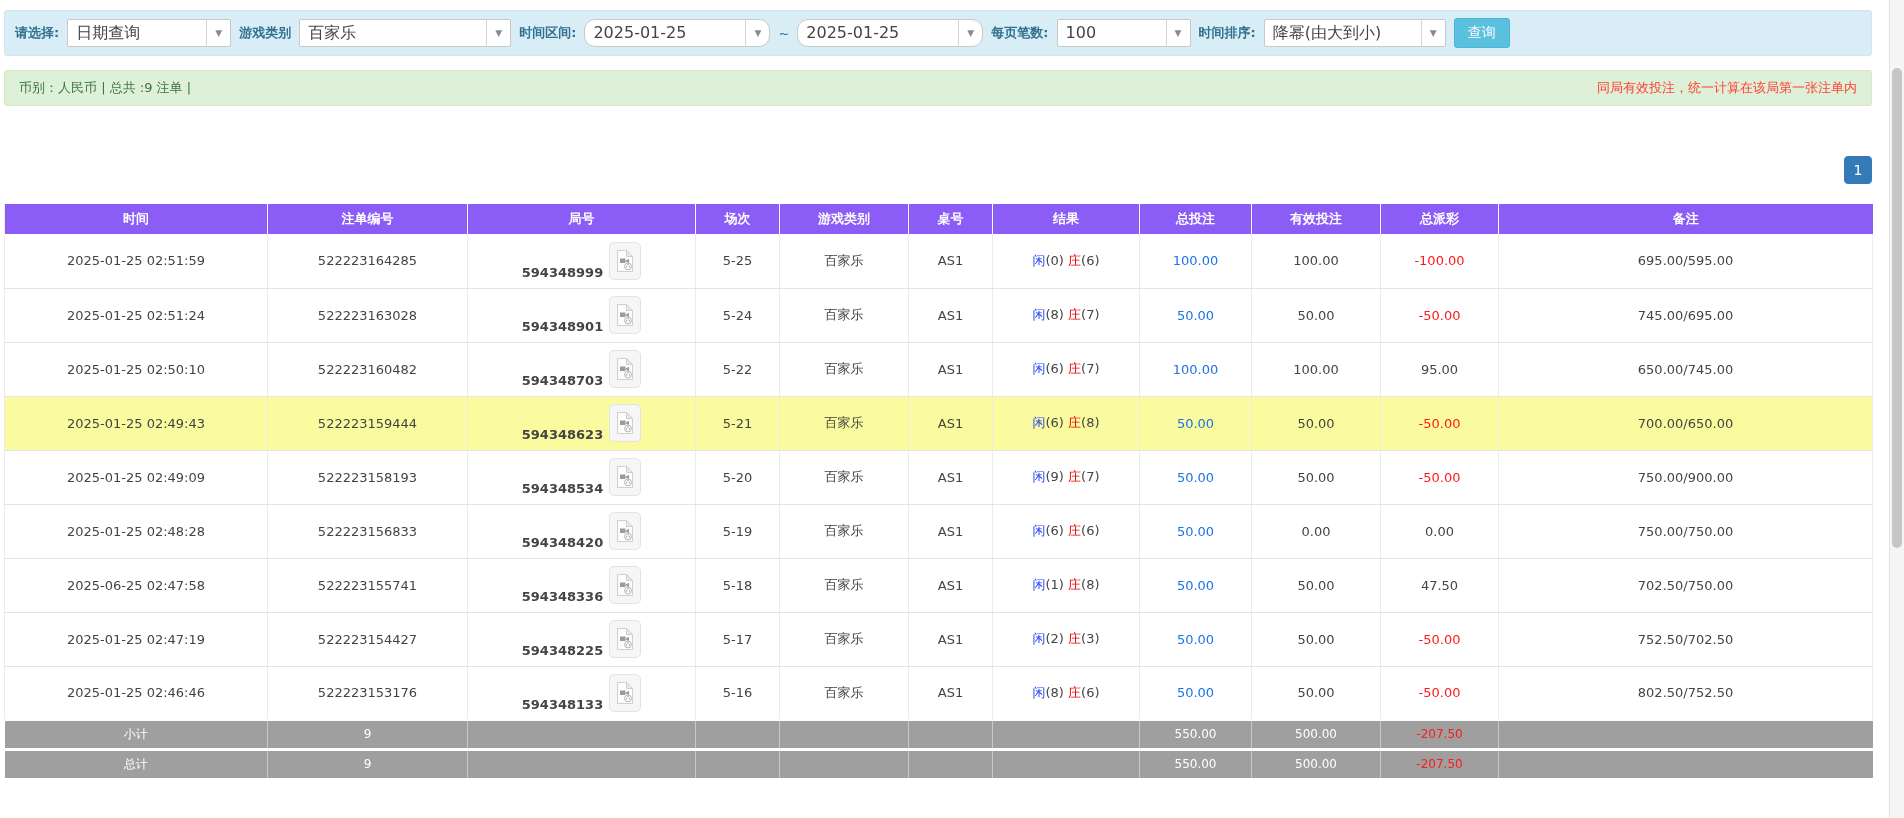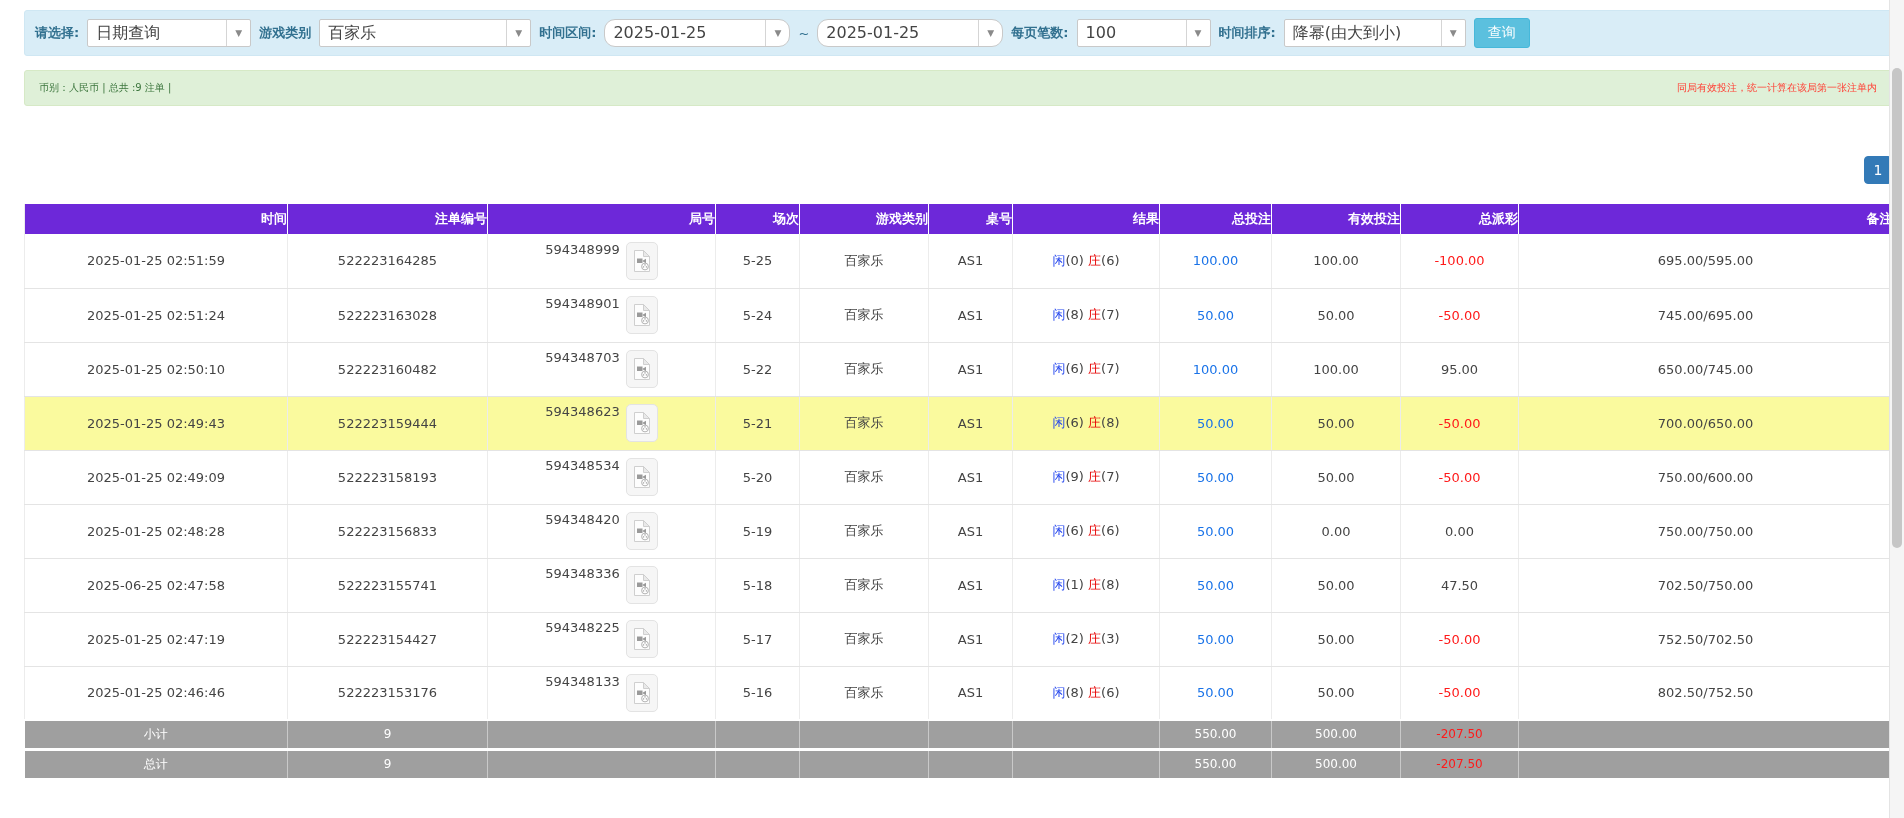--- a/index.html
+++ b/index.html
@@ -2,21 +2,21 @@
 <html style="--accent-blue: #1a73e8; --player-blue: #2244ee; --banker-red: #e60000; --negative-red: #ff1a1a; --notice-red: #ff4136; --button-cyan: #5bc0de; --pagination-blue: #337ab7; --highlight-yellow: #fafa9e;"><head>
 <meta charset="utf-8">
 <style>
   * { box-sizing: border-box; margin: 0; padding: 0; }
   html, body {
     width: 1904px; height: 818px;
     background: #fff; overflow: hidden;
     font-family: "DejaVu Sans", "Liberation Sans", sans-serif;
     color: #333;
   }
-  .content { margin: 10px 0 0 24px; width: 1868px; }
+  .content { margin: 10px 0 0 4px; width: 1868px; }
 
   
   .toolbar {
     height: 46px; background: #d9edf7; border: 1px solid #cfe7f3;
     border-radius: 3px; display: flex; align-items: center;
     padding: 0 10px; gap: 8px; white-space: nowrap;
   }
   .f-label { font-size: 13px; font-weight: bold; color: #31708f; }
   .combo {
     background: #fff; border: 1px solid #c9c9c9; border-radius: 2px;
@@ -34,54 +34,54 @@
     height: 30px; padding: 0 13px; background: var(--button-cyan, #5bc0de);
     color: #fff; border: 1px solid #46b8da; border-radius: 3px;
     font-size: 14px; cursor: pointer; font-family: Liberation Serif, serif;
   }
 
   
   .summary-bar {
     margin-top: 14px; height: 36px; background: #dff0d8;
     border: 1px solid #d6e9c6; border-radius: 3px;
     display: flex; align-items: center; justify-content: space-between;
-    padding: 0 14px; font-size: 10px;
+    padding: 0 14px; font-size: 13px;
   }
   .summary-left { color: #3c763d; }
   .summary-right { color: var(--notice-red, #ff4136); }
 
   
   .pagination-row { margin-top: 50px; height: 28px; text-align: right; }
   .page-btn {
     width: 28px; height: 28px; background: var(--pagination-blue, #337ab7);
     border: 1px solid #337ab7; border-radius: 4px; color: #fff;
     font-size: 14px; cursor: pointer; font-family: inherit;
   }
 
   
   table { margin-top: 20px; border-collapse: collapse; table-layout: fixed; width: 1868px; }
   thead th {
-    background: #6d28d9; color: #fff; font-size: 13px; font-weight: bold;
-    height: 30px; text-align: right; border-right: 1px solid #fff;
+    background: #8b5cf6; color: #fff; font-size: 13px; font-weight: bold;
+    height: 30px; text-align: center; border-right: 1px solid #fff;
   }
   thead th:last-child { border-right: none; }
   tbody td {
     height: 54px; text-align: center; font-size: 13px; color: #444;
     border-bottom: 1px solid #e4e4e4; border-right: 1px solid #ececec;
     background: #fff;
   }
   tbody td:first-child, thead th:first-child { border-left: 1px solid #ececec; }
   tbody td:last-child { border-right: 1px solid #ececec; }
   tbody tr.highlighted td { background: var(--highlight-yellow, #fafa9e); }
   .player { color: var(--player-blue, #2244ee); }
   .banker { color: var(--banker-red, #e60000); }
   .pts { color: #444; }
   .amount-link { color: var(--accent-blue, #1a73e8); text-decoration: none; cursor: pointer; }
   .neg { color: var(--negative-red, #ff1a1a); }
-  .round-cell-inner { display: inline-flex; align-items: flex-start; gap: 6px; }
+  .round-cell-inner { display: inline-flex; align-items: flex-end; gap: 6px; font-weight: bold; }
   .video-btn {
     width: 32px; height: 38px; background: #f6f6f6; border: 1px solid #e3e3e3;
     border-radius: 5px; cursor: pointer; display: inline-flex;
     align-items: center; justify-content: center; padding: 0;
   }
 
   
   tfoot td {
     height: 29px; text-align: center; font-size: 12px; color: #fff;
     background: #9f9f9f; border-right: 1px solid #c9c9c9;
@@ -310,21 +310,21 @@
                 </svg>
               </button>
             </span></td>
           <td>5-20</td>
           <td>百家乐</td>
           <td>AS1</td>
           <td><span class="player">闲</span><span class="pts">(9)</span> <span class="banker">庄</span><span class="pts">(7)</span></td>
           <td><a class="amount-link">50.00</a></td>
           <td>50.00</td>
           <td class="neg">-50.00</td>
-          <td>750.00/600.00</td>
+          <td>750.00/900.00</td>
         </tr>
         <tr class="data-row">
           <td>2025-01-25 02:48:28</td>
           <td>522223156833</td>
           <td><span class="round-cell-inner">
               <span>594348420</span>
               <button class="video-btn">
                 <svg width="20" height="24" viewBox="0 0 20 24">
                   <path d="M2.5 1.5 h9 l6 6 v15 h-15 z" fill="#fdfdfd" stroke="#cfcfcf"></path>
                   <path d="M11.5 1.5 l6 6 h-6 z" fill="#e9e9e9" stroke="#cfcfcf"></path>

